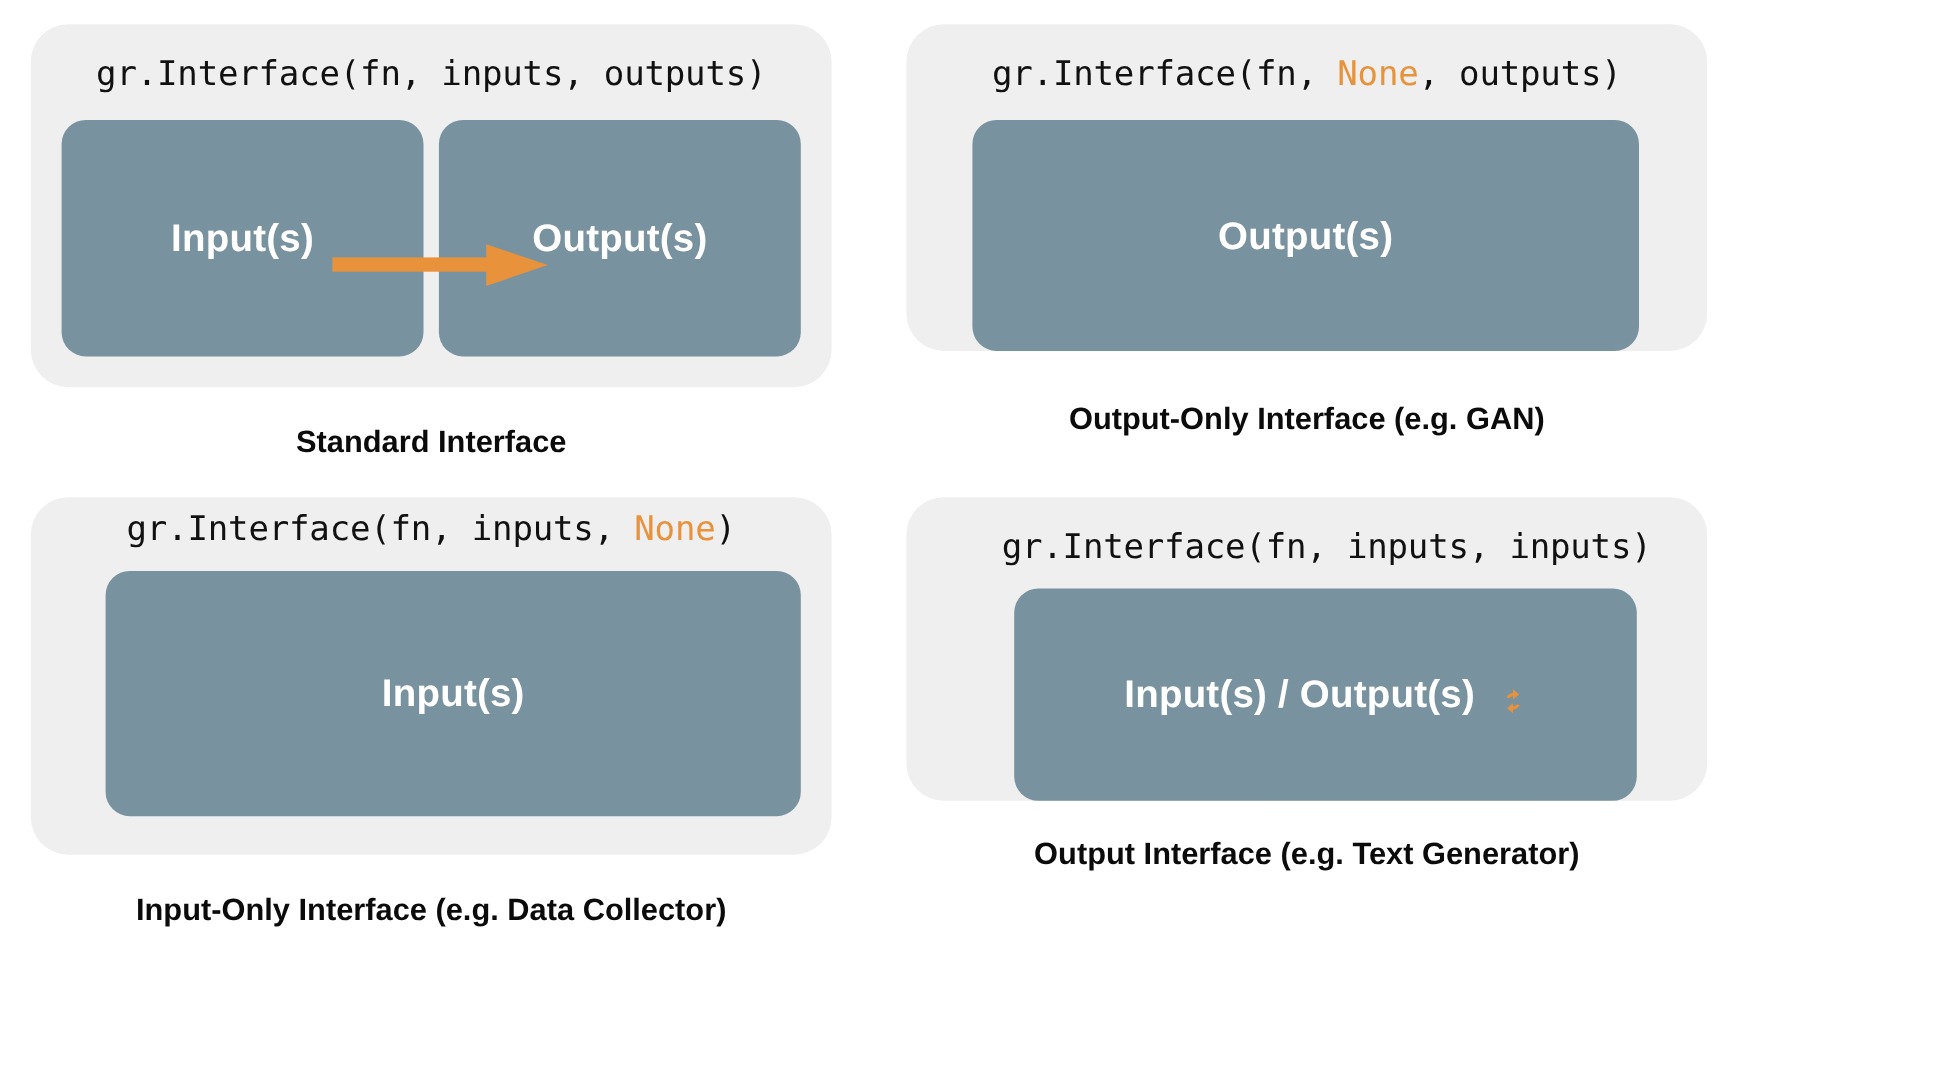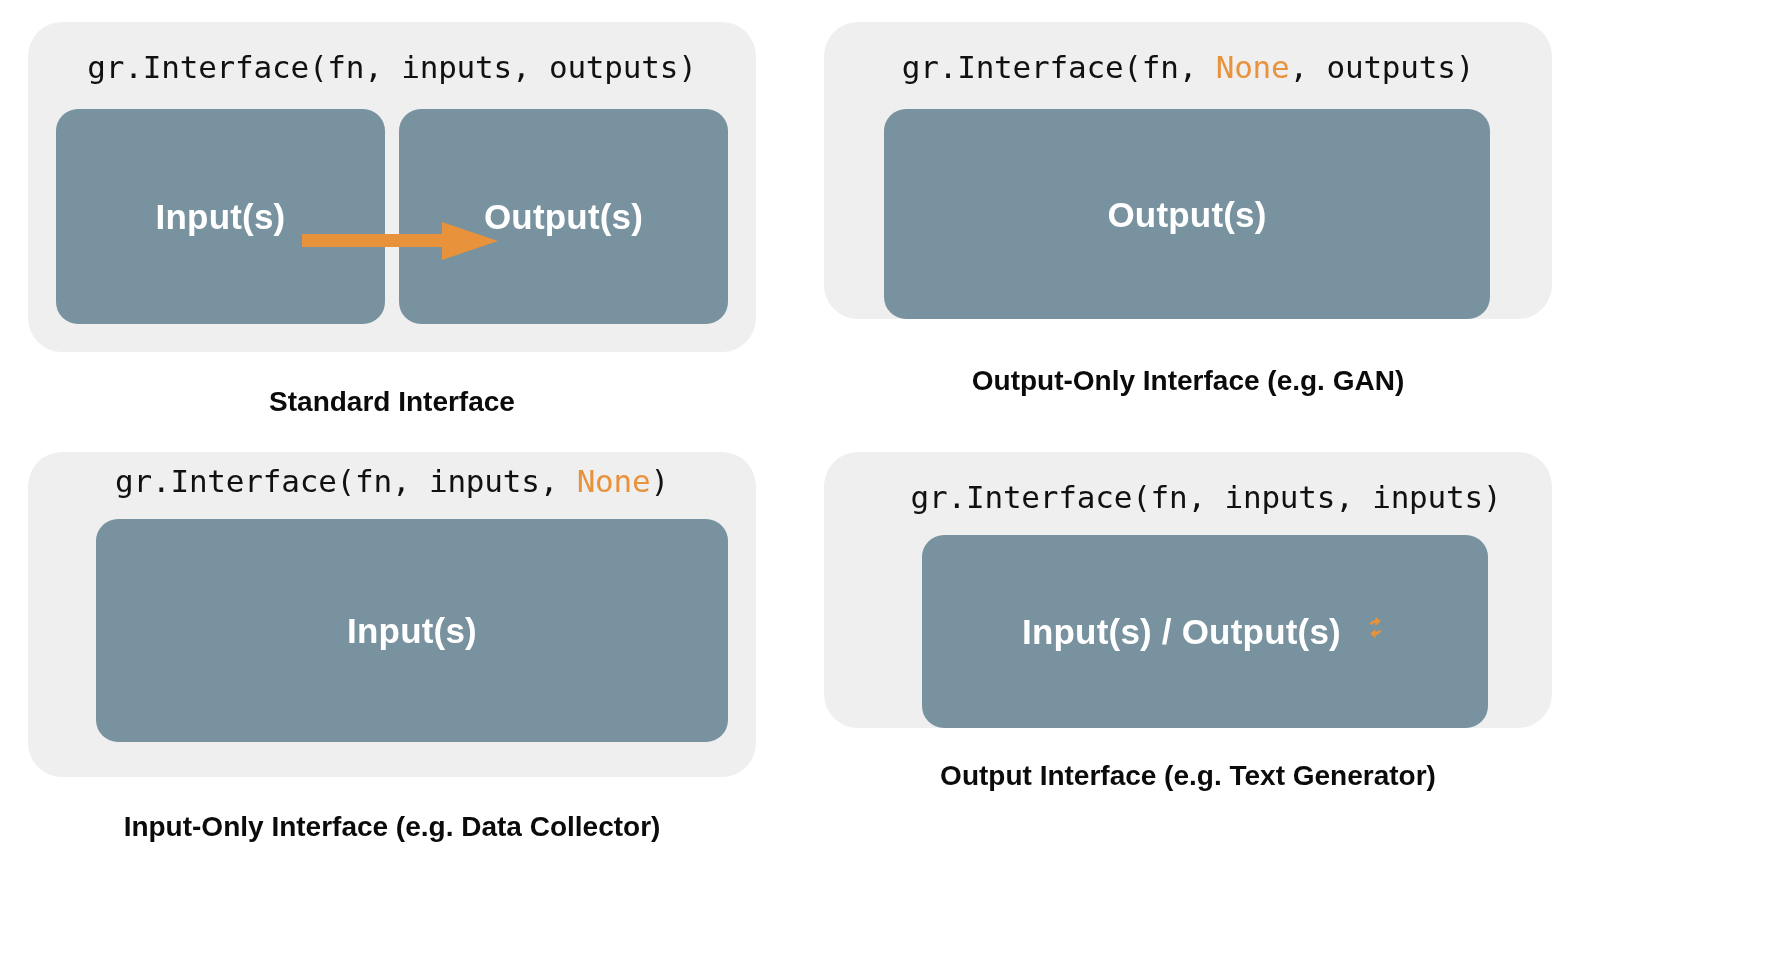--- a/index.html
+++ b/index.html
@@ -138,21 +138,21 @@
   #panel-unified .boxrow {
     padding: 0 64px 0 62px;
     margin-top: 22px;
     height: 223px;
   }
   #panel-unified .box { flex: 1 1 0; }
   #panel-unified .caption { margin-top: 34px; }
 
   .label-with-icon {
     display: inline-flex;
-    align-items: flex-start;
+    align-items: flex-end;
     gap: 22px;
   }
   .cycle-icon {
     display: inline-block;
     width: 25px;
     height: 25px;
     flex: none;
     position: relative;
     top: 1px;
   }

